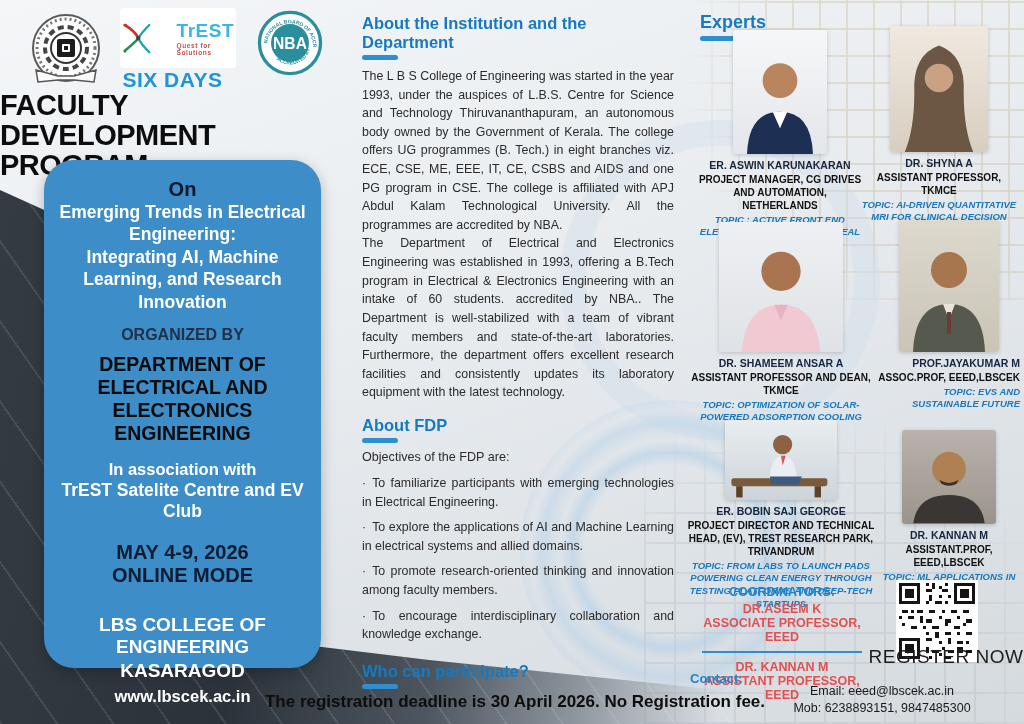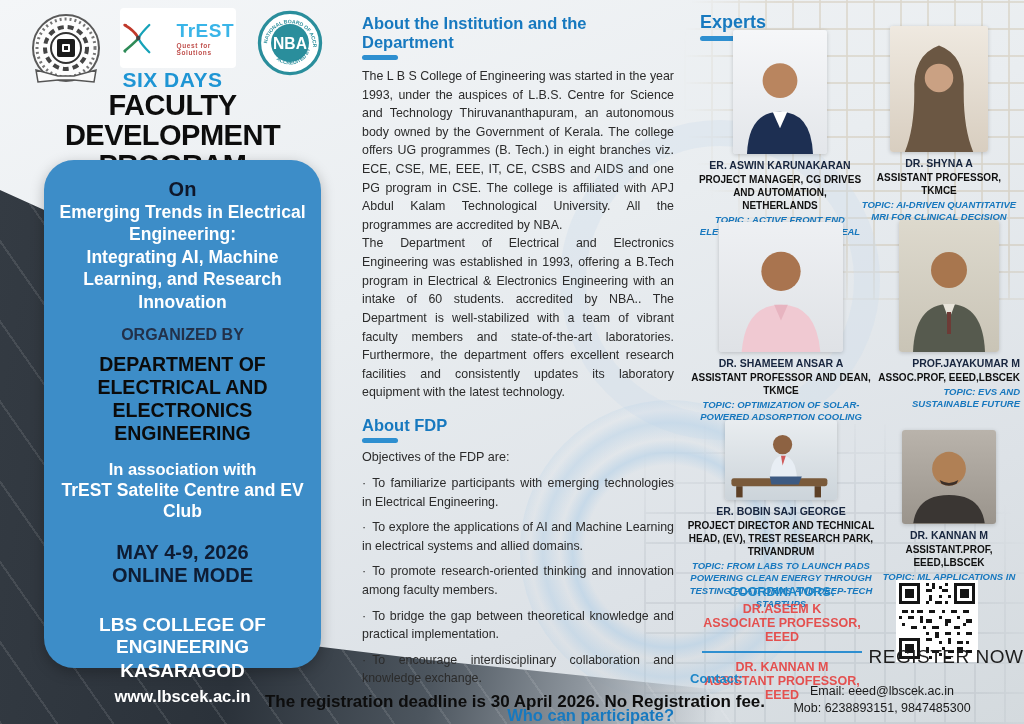--- a/index.html
+++ b/index.html
@@ -45,21 +45,21 @@
     background:repeating-linear-gradient(55deg, rgba(255,255,255,.10) 0 2px, transparent 2px 46px);
   }
   
   .logo{ position:absolute; }
   .emblem{ left:18px; top:12px; }
   .trest{ left:120px; top:8px; width:116px; height:60px; background:#fff; border-radius:4px;
           display:flex; align-items:center; padding:2px;gap:26px; }
   .nba{ left:254px; top:10px; }
   .six-days{ position:absolute; left:0; top:68px; width:345px; text-align:center;
     color:#1e95d4; font-size:21px; font-weight:800; letter-spacing:.5px; }
-  .main-title{ position:absolute; left:0; top:90px; width:345px; text-align:center;
+  .main-title{ position:absolute; left:0; top:90px; width:345px; text-align:left;
     color:#0d0d0d; font-size:29px; font-weight:800; line-height:1.04; letter-spacing:-.5px;}
   .blue-box{
     position:absolute; left:44px; top:160px; width:277px; height:508px;
     background:#3d8dc8; border-radius:30px; text-align:center; padding:14px 10px;
     box-shadow:0 4px 14px rgba(0,0,0,.25);
   }
   .bb-on{ color:#0f172a; font-size:20px; font-weight:800; margin-top:4px;}
   .bb-theme{ color:#fff; font-size:17.5px; font-weight:800; line-height:1.28; }
   .bb-org{ color:#22314a; font-size:16px; font-weight:600; margin:13px 0 9px; }
   .bb-dept{ color:#0b0b0b; font-size:19.5px; font-weight:800; line-height:1.18; }
@@ -197,26 +197,25 @@
     <p class="para">The Department of Electrical and Electronics Engineering was established in 1993, offering a B.Tech program in Electrical &amp; Electronics Engineering with an intake of 60 students. accredited by NBA..  The Department is well-stabilized with a team of vibrant faculty members and state-of-the-art laboratories. Furthermore, the department offers excellent research facilities and consistently updates its laboratory equipment with the latest technology.</p>
 
     <div class="sec">
       <div class="h-blue">About FDP</div>
       <div class="h-bar"></div>
       <div class="fdp-intro">Objectives of the FDP are:</div>
       <ul class="obj-list">
         <li><span class="mark">·</span><span>To familiarize participants with emerging technologies in Electrical Engineering.</span></li>
         <li><span class="mark">·</span><span>To explore the applications of AI and Machine Learning in electrical systems and allied domains.</span></li>
         <li><span class="mark">·</span><span>To promote research-oriented thinking and innovation among faculty members.</span></li>
-        <li><span class="mark">·</span><span>To bridge the gap between theoretical knowledge and practical implementation.</span></li>
         <li><span class="mark">·</span><span>To encourage interdisciplinary collaboration and knowledge exchange.</span></li>
       </ul>
     </div>
 
-    <div class="sec" style="margin-top:18px;text-align:right;">
+    <div class="sec" style="margin-top:18px;">
       <div class="h-blue">Who can participate?</div>
       <div class="h-bar"></div>
 
     </div>
   </div>
 
   <div class="experts-heading">
     <div class="h-blue">Experts</div>
     <div class="h-bar"></div>
   </div>

